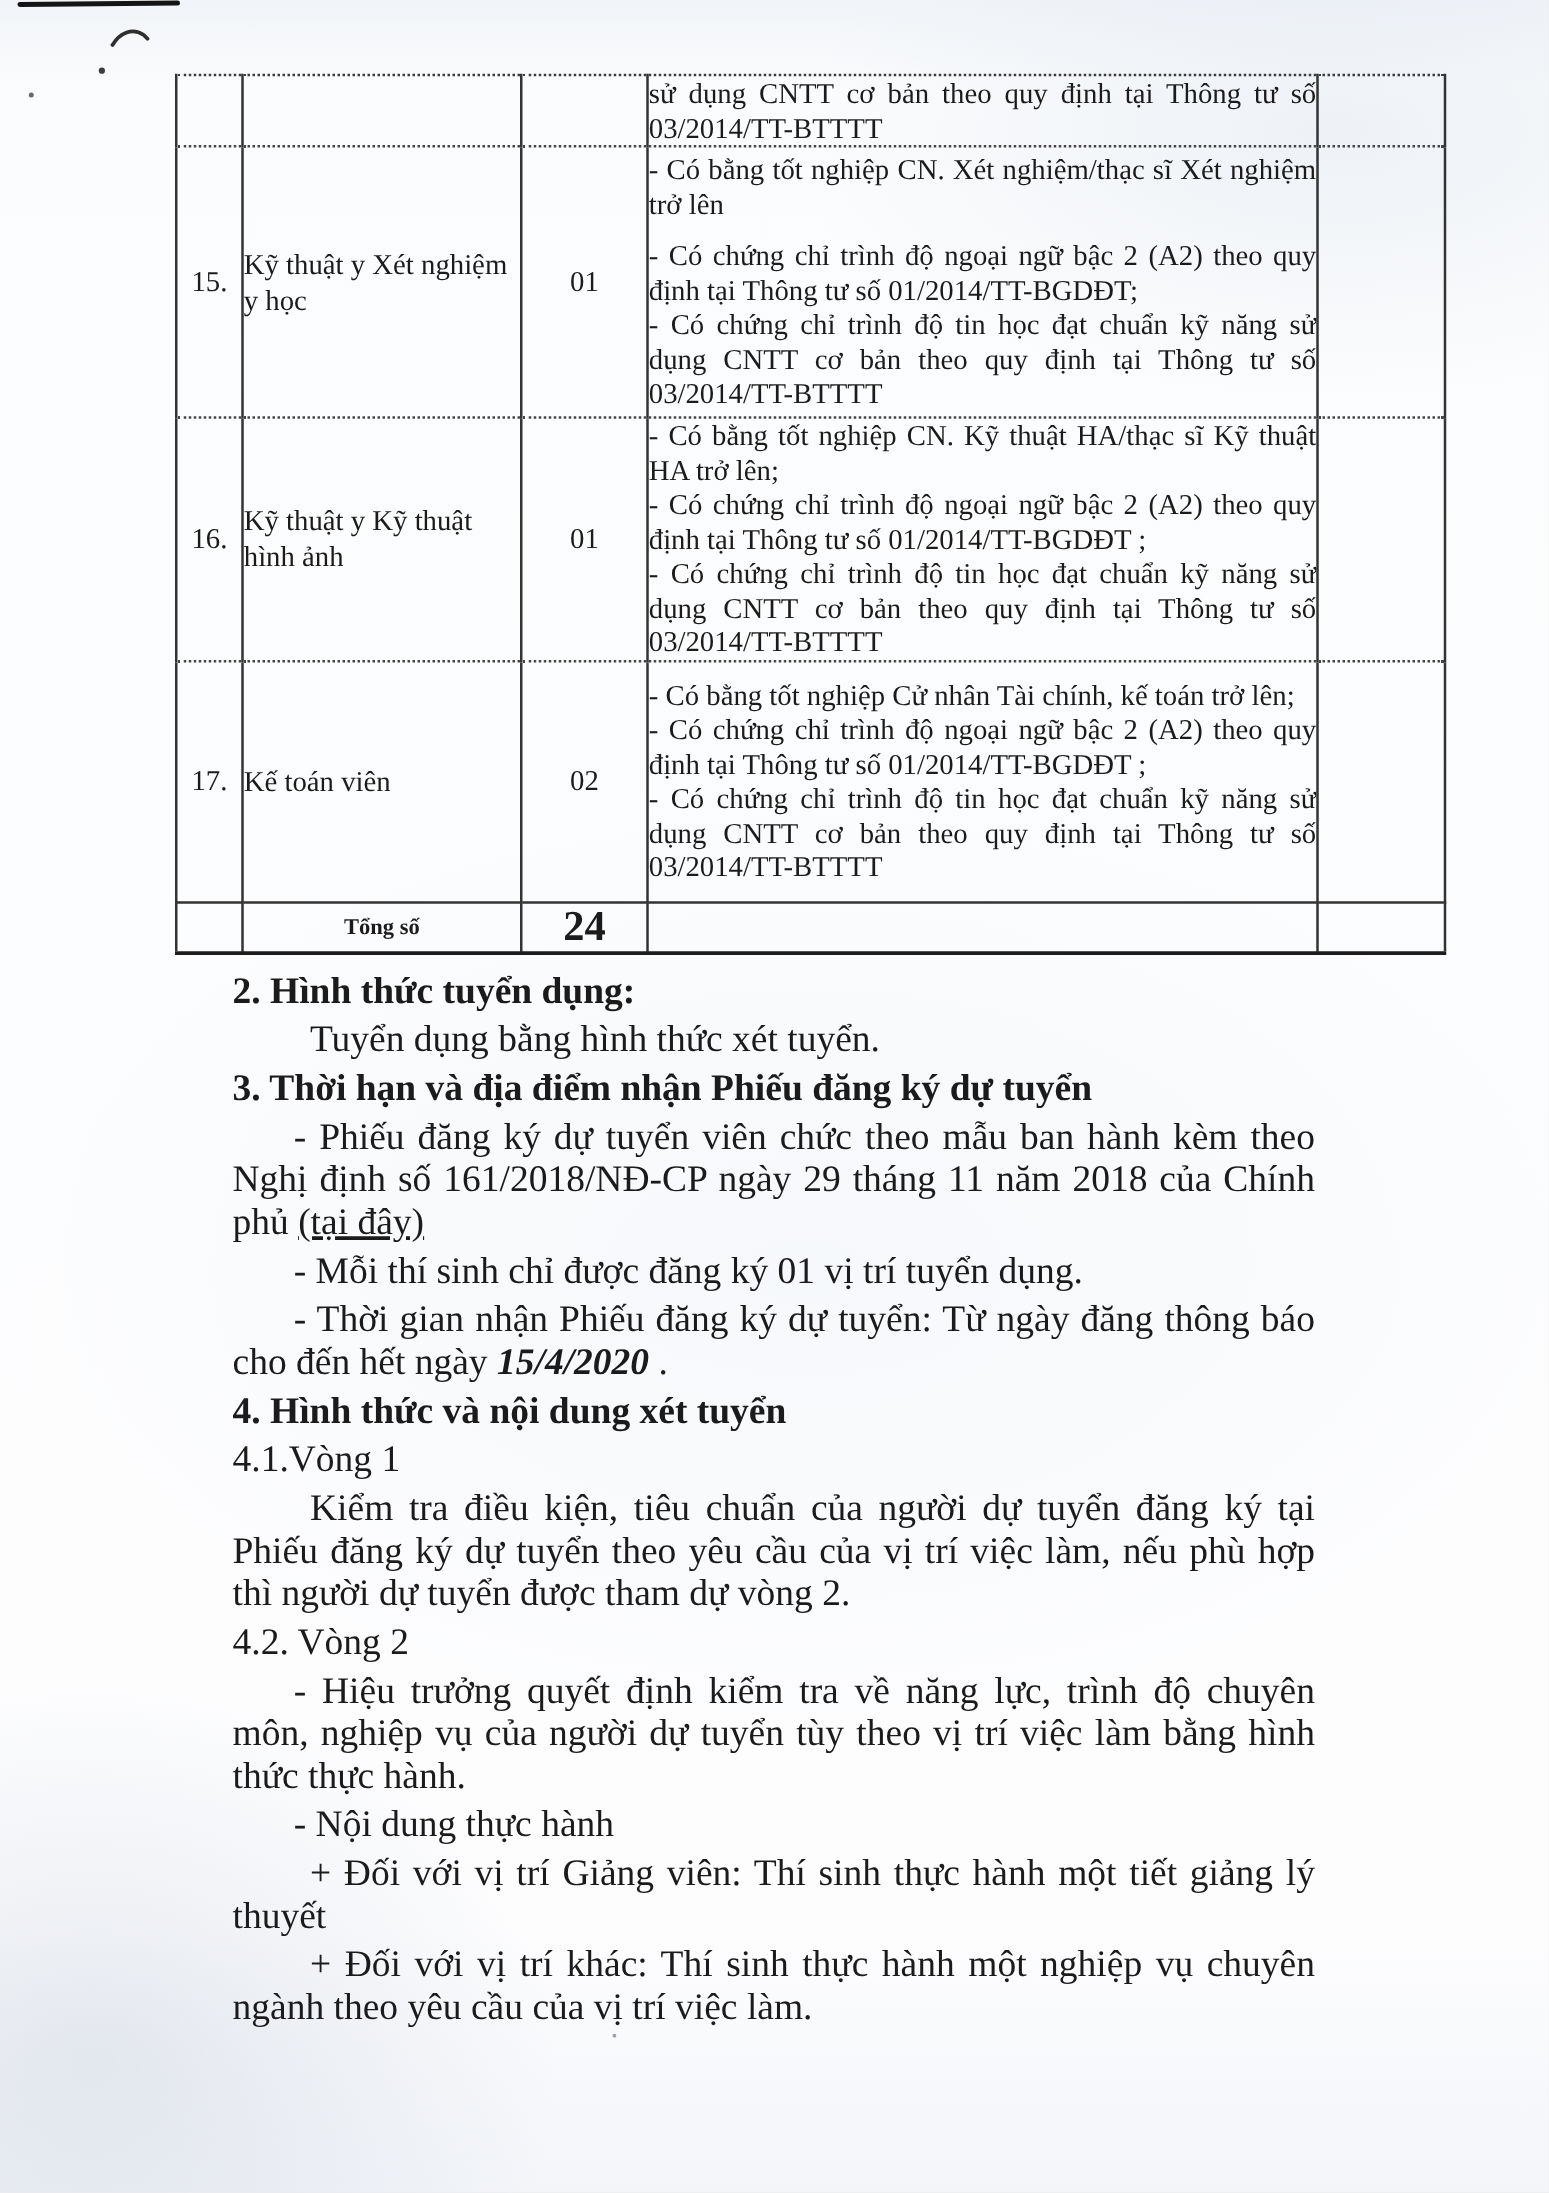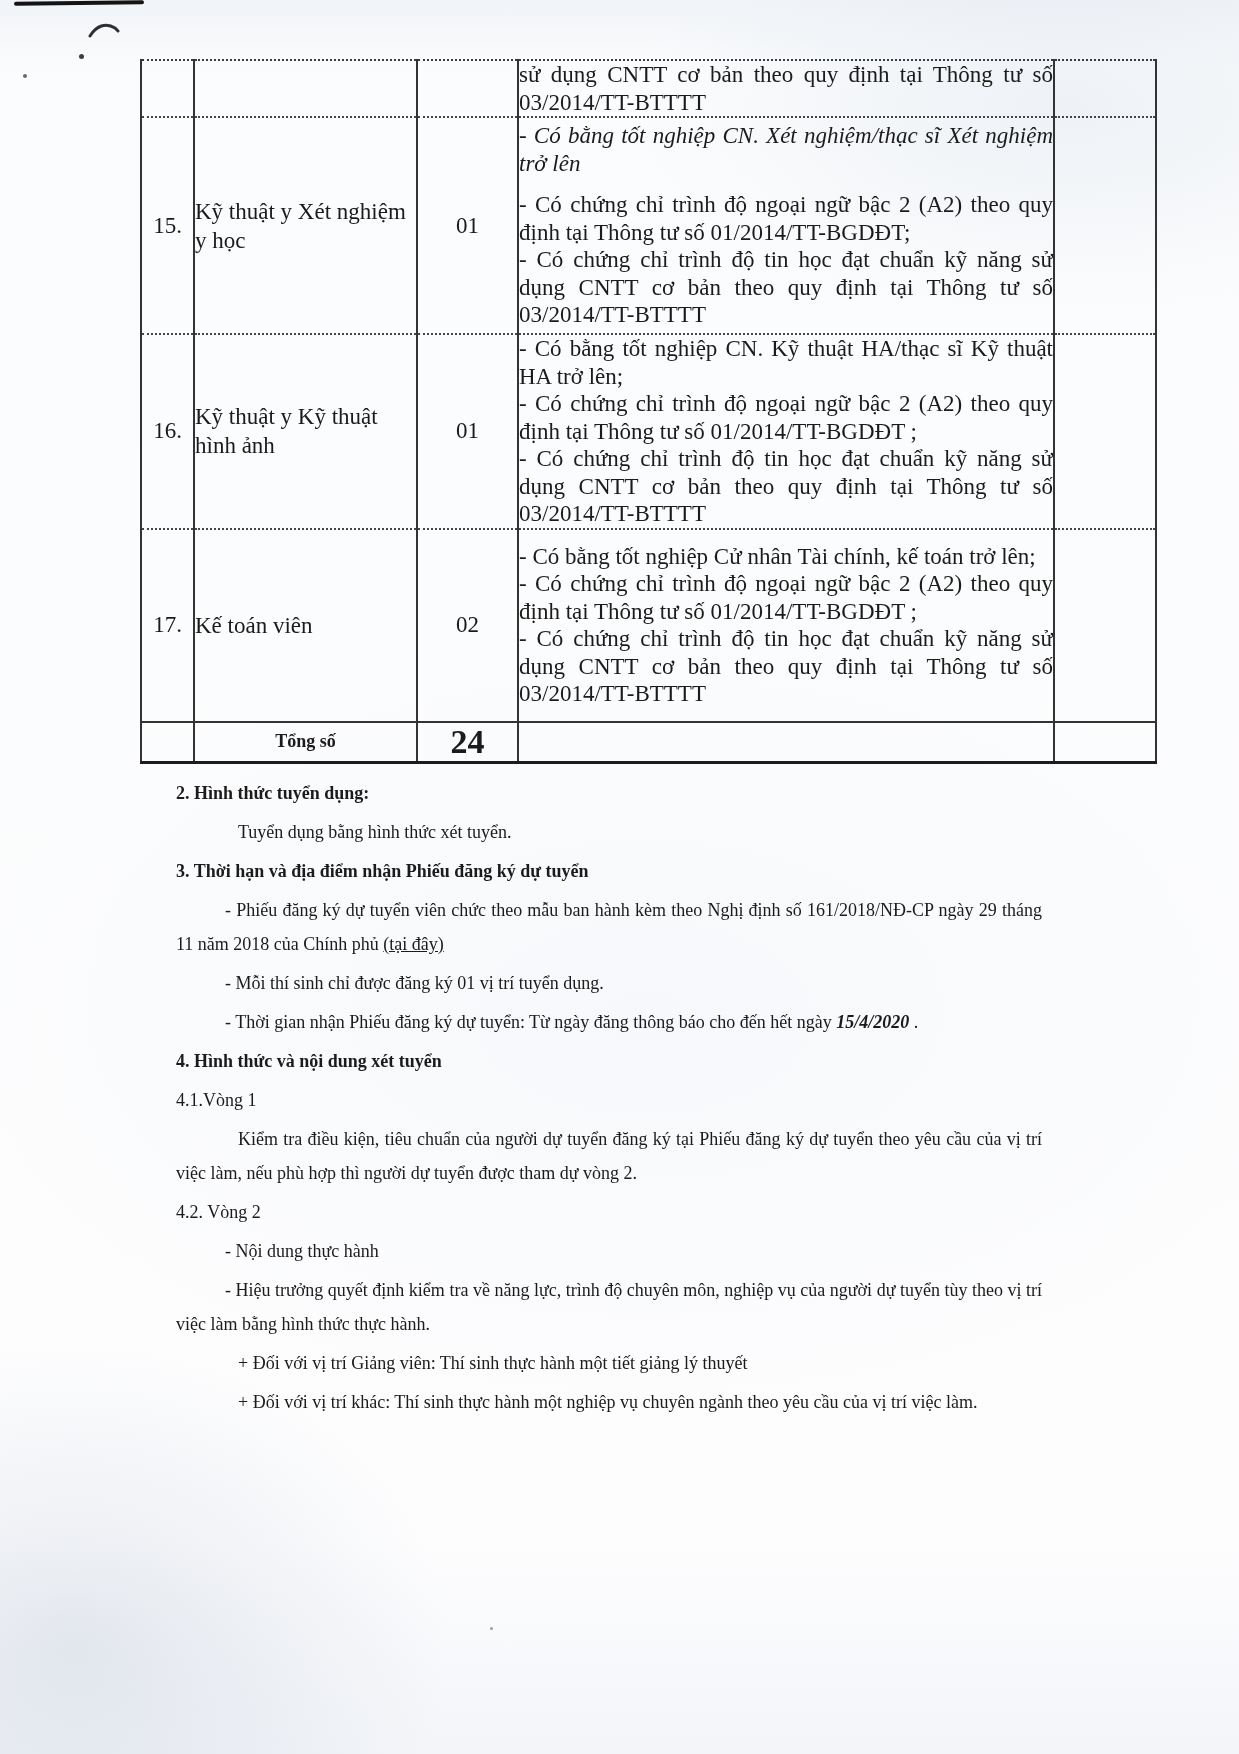--- a/index.html
+++ b/index.html
@@ -45,28 +45,28 @@
     border-right: 2px solid #333;
     padding: 0; vertical-align: middle; overflow: hidden;
   }
   tr.r-carry td, tr.r15 td, tr.r16 td { border-bottom: 2px dotted #454545; }
   tr.r17 td { border-bottom: 2px solid #333; }
   .cell-no { text-align: center; }
   .cell-pos { padding-left: 13px; padding-right: 28px; line-height: 29px; }
   .cell-quota { text-align: center; }
   .cell-req { vertical-align: top; padding: 2px 8px 0 7px; line-height: 27.5px; text-align: justify; }
   .cell-req p { margin: 0; }
-  .cell-req p.gap-after { margin-bottom: 14px; font-style: italic; }
+  .cell-req p.gap-after { margin-bottom: 14px; }
   tr.r-total .cell-pos { text-align: center; font-weight: bold; font-size: 18px; padding: 0; }
   tr.r-total .cell-quota { font-weight: bold; font-size: 34px; }
 
   
   .textflow {
-    position: absolute; left: 176px; top: 776px; width: 866px;
-    font-size: 18px; line-height: 34px; text-align: justify;
+    position: absolute; left: 186px; top: 776px; width: 866px;
+    font-size: 30px; line-height: 34px; text-align: justify;
   }
   .textflow p { margin: 0 0 5px 0; }
   .heading { font-weight: bold; }
   .indent-tab { text-indent: 62px; }
   .indent-dash { text-indent: 49px; }
   .doc-link { text-decoration: underline; color: inherit; cursor: pointer; }
   .date-em { font-weight: bold; font-style: italic; }
 </style>
 </head>
 <body>
@@ -148,19 +148,19 @@
 
     <p class="heading">3. Thời hạn và địa điểm nhận Phiếu đăng ký dự tuyển</p>
     <p class="indent-dash"><span>- Phiếu đăng ký dự tuyển viên chức theo mẫu ban hành kèm theo Nghị định số 161/2018/NĐ-CP ngày 29 tháng 11 năm 2018 của Chính phủ </span><span class="doc-link">(tại đây)</span></p>
     <p class="indent-dash">- Mỗi thí sinh chỉ được đăng ký 01 vị trí tuyển dụng.</p>
     <p class="indent-dash"><span>- Thời gian nhận Phiếu đăng ký dự tuyển: Từ ngày đăng thông báo cho đến hết ngày </span><span class="date-em">15/4/2020</span><span> .</span></p>
 
     <p class="heading">4. Hình thức và nội dung xét tuyển</p>
     <p>4.1.Vòng 1</p>
     <p class="indent-tab">Kiểm tra điều kiện, tiêu chuẩn của người dự tuyển đăng ký tại Phiếu đăng ký dự tuyển theo yêu cầu của vị trí việc làm, nếu phù hợp thì người dự tuyển được tham dự vòng 2.</p>
     <p>4.2. Vòng 2</p>
+    <p class="indent-dash">- Hiệu trưởng quyết định kiểm tra về năng lực, trình độ chuyên môn, nghiệp vụ của người dự tuyển tùy theo vị trí việc làm bằng hình thức thực hành.</p>
     <p class="indent-dash">- Nội dung thực hành</p>
-    <p class="indent-dash">- Hiệu trưởng quyết định kiểm tra về năng lực, trình độ chuyên môn, nghiệp vụ của người dự tuyển tùy theo vị trí việc làm bằng hình thức thực hành.</p>
     <p class="indent-tab">+ Đối với vị trí Giảng viên: Thí sinh thực hành một tiết giảng lý thuyết</p>
     <p class="indent-tab">+ Đối với vị trí khác: Thí sinh thực hành một nghiệp vụ chuyên ngành theo yêu cầu của vị trí việc làm.</p>
   </div>
 
 </div>
 
 </body></html>

